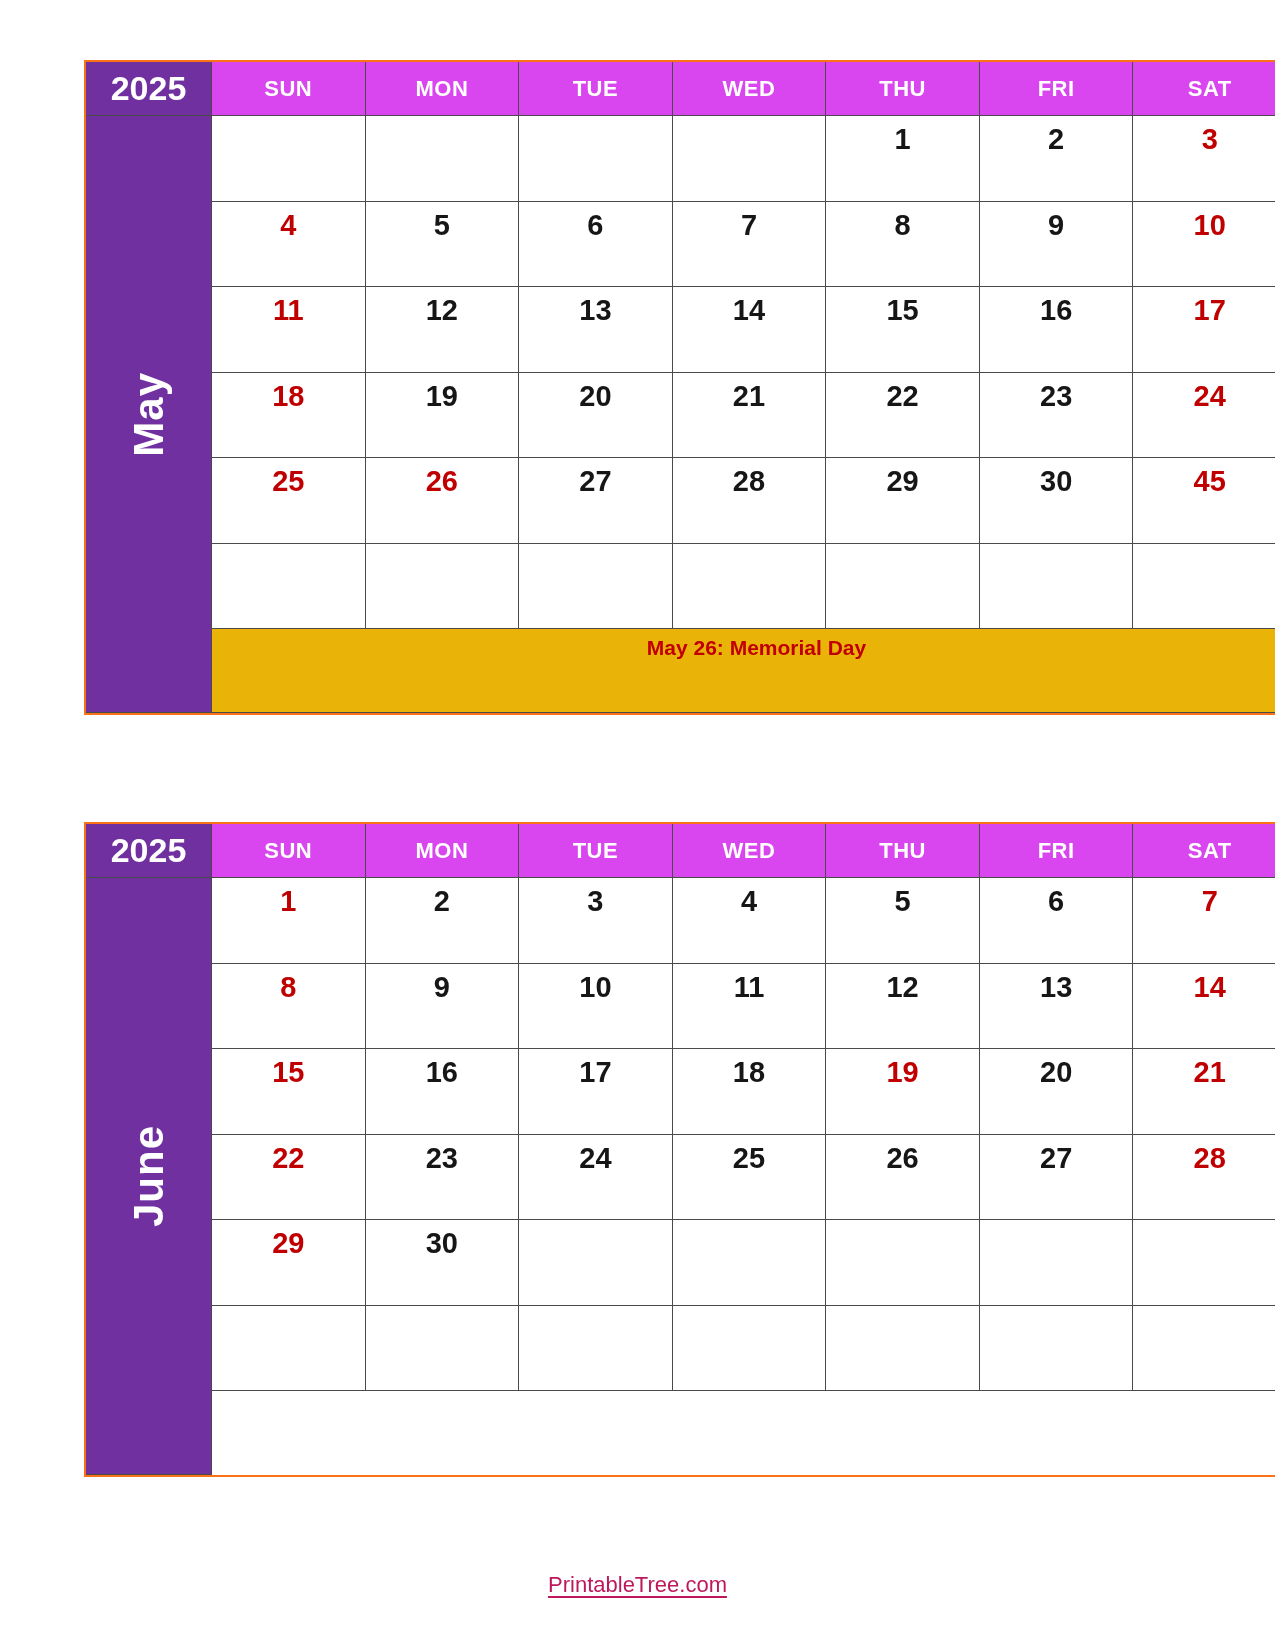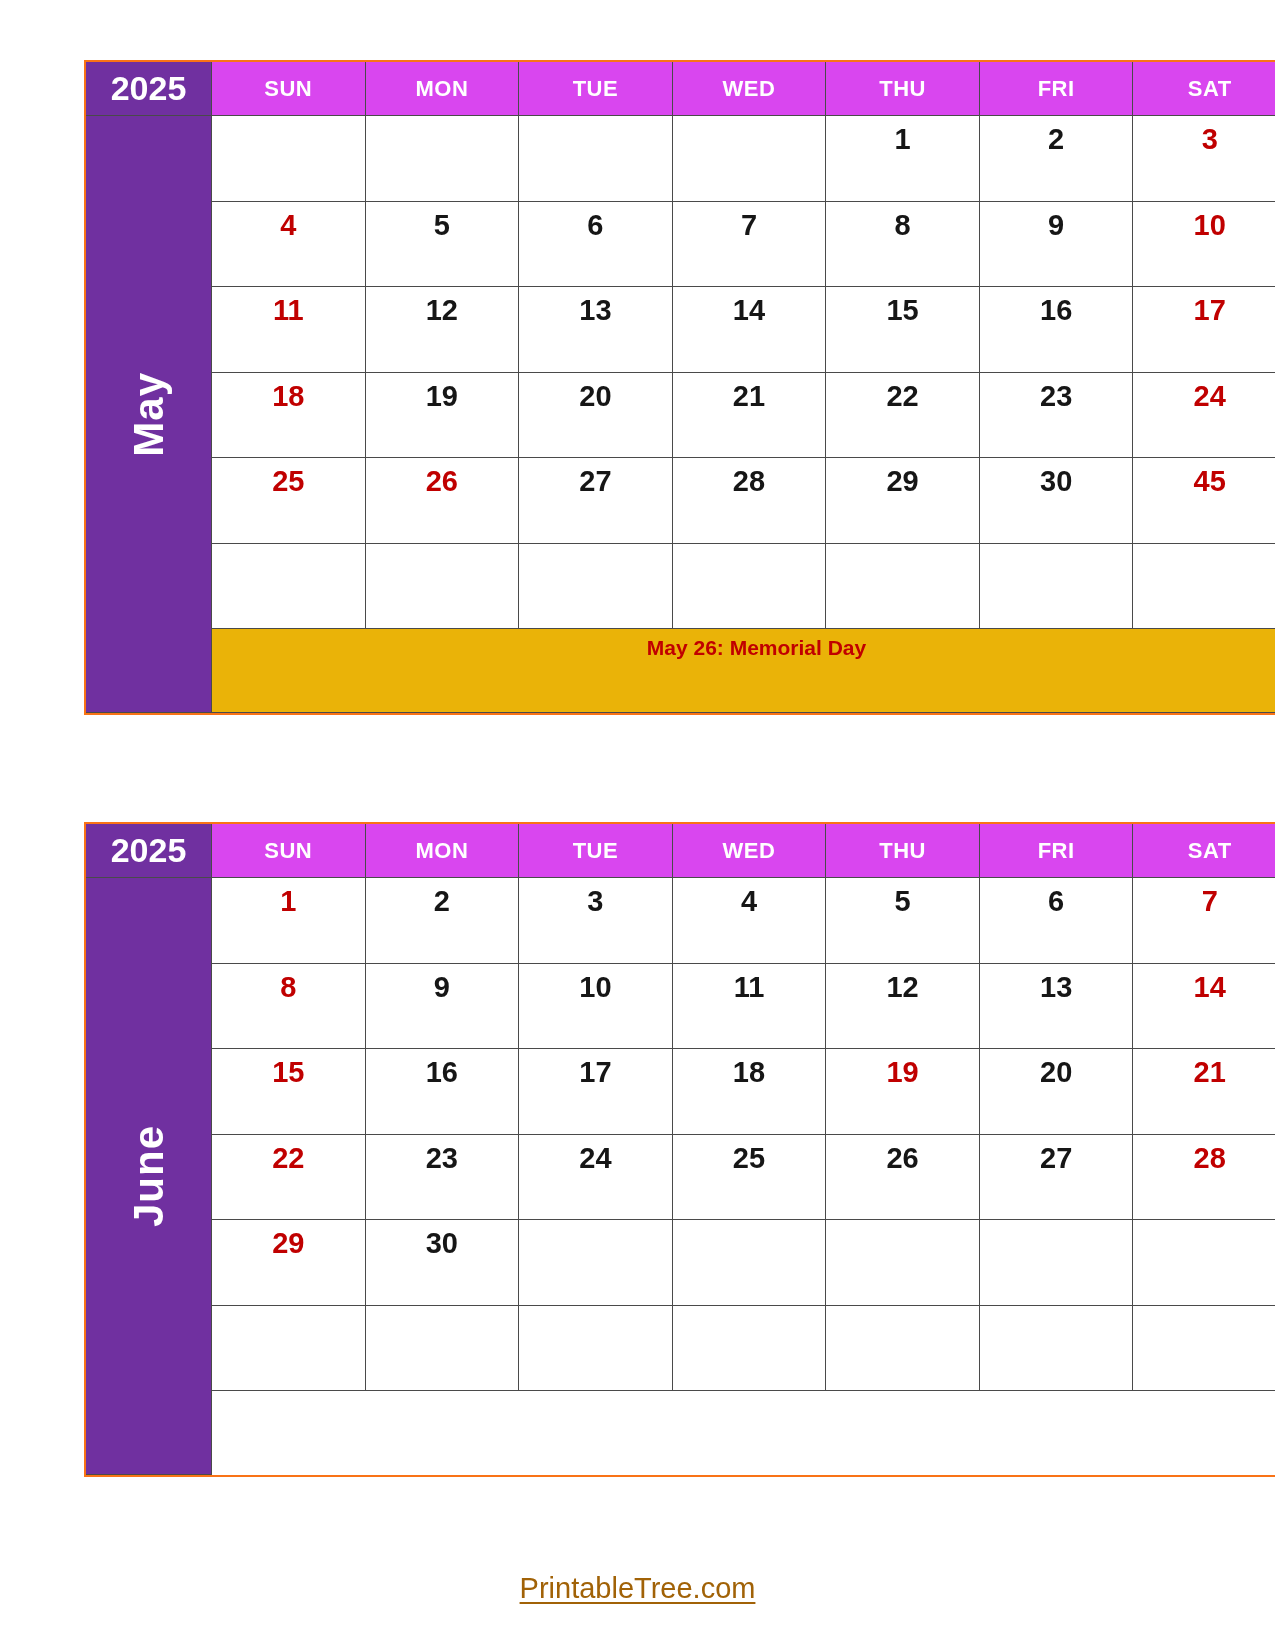--- a/index.html
+++ b/index.html
@@ -67,22 +67,22 @@
     font-size: 21px; font-weight: bold;
   }
 
   .footer {
     position: absolute;
     top: 1572px; left: 0;
     width: 100%;
     text-align: center;
   }
   .footer a {
-    color: #a16207;
-    font-size: 29px;
+    color: #be185d;
+    font-size: 22px;
     text-decoration: underline;
     text-underline-offset: 4px;
     cursor: pointer;
   }
 </style>
 </head>
 <body>
 
 <section class="cal cal-may">
   <div class="corner">2025</div>

